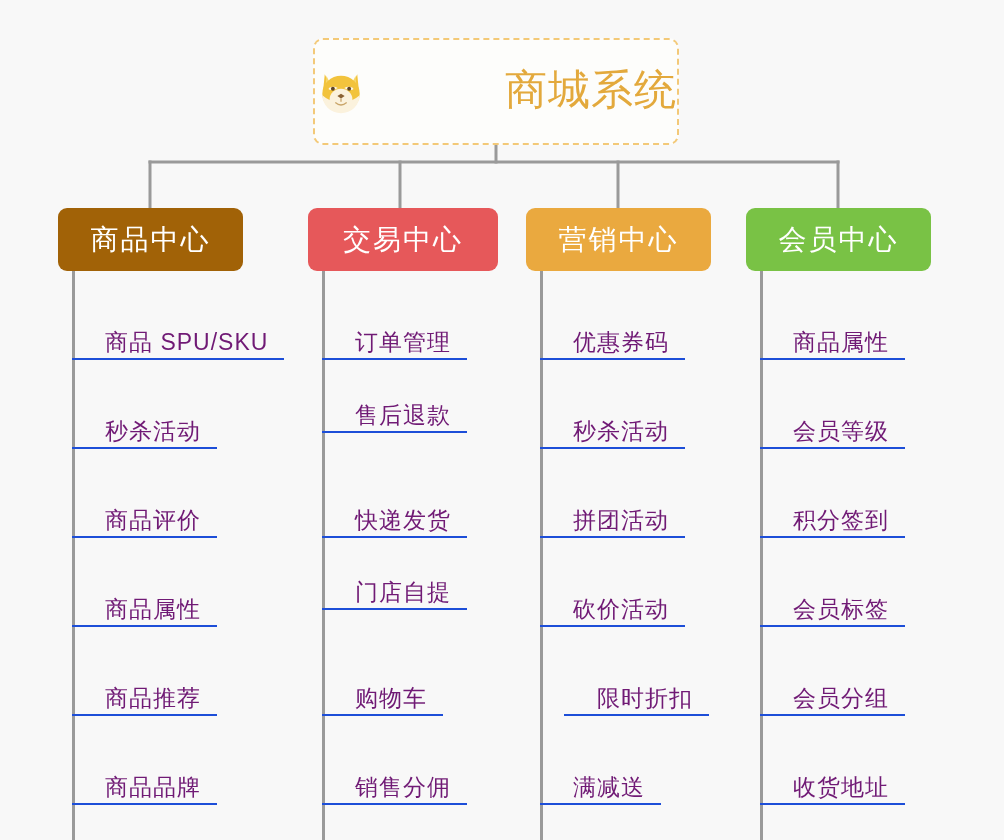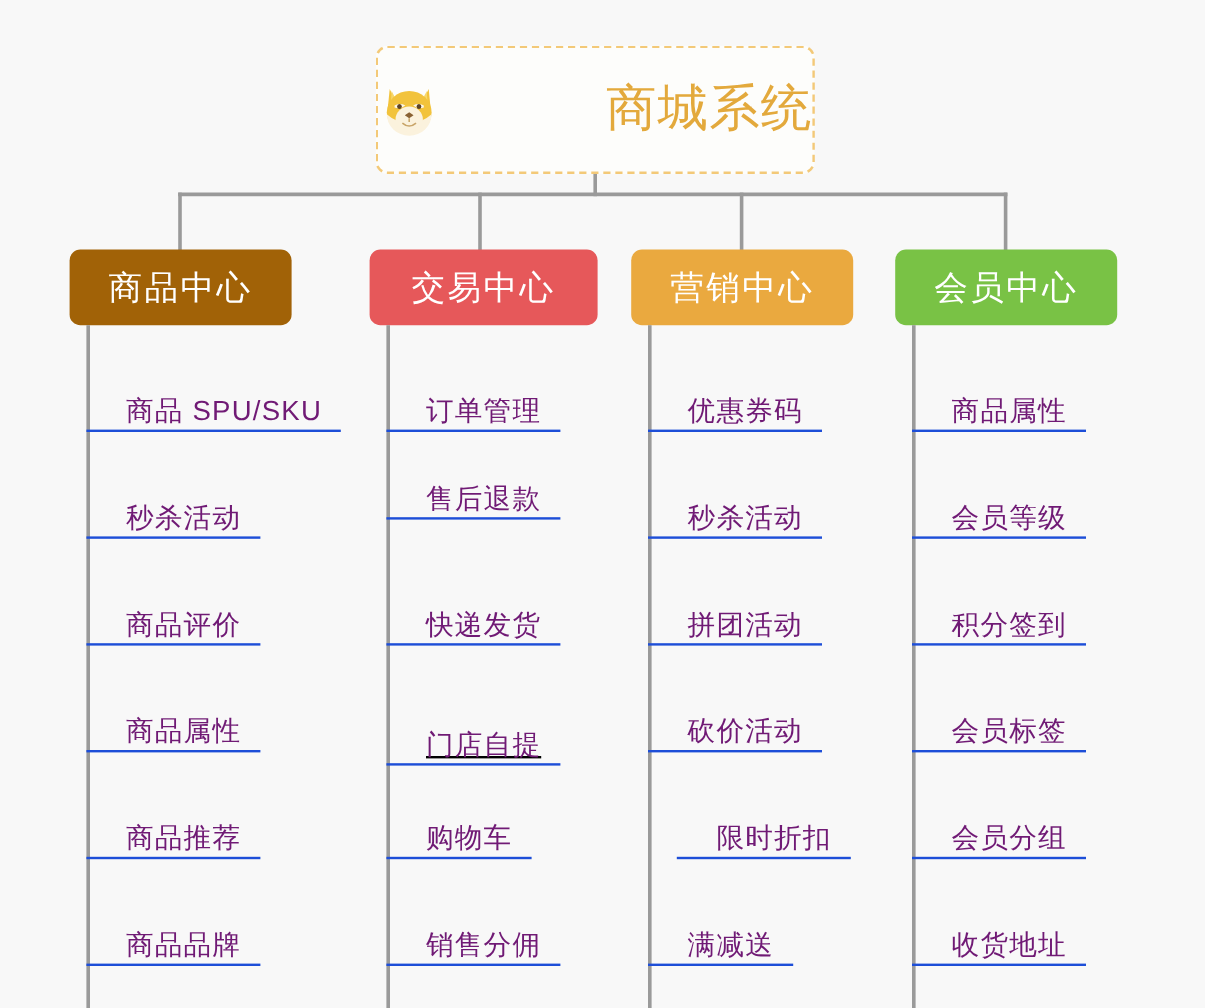--- a/index.html
+++ b/index.html
@@ -179,21 +179,21 @@
           <div class="trunk" style="height: 590px;"></div>
           <div class="leaf" style="top: 33px;">
             <span class="leaf-text">订单管理</span>
           </div>
           <div class="leaf" style="top: 106px;">
             <span class="leaf-text">售后退款</span>
           </div>
           <div class="leaf" style="top: 211px;">
             <span class="leaf-text">快递发货</span>
           </div>
-          <div class="leaf" style="top: 311px; text-decoration: underline;">
+          <div class="leaf" style="top: 283px;">
             <span class="leaf-text">门店自提</span>
           </div>
           <div class="leaf" style="top: 389px;">
             <span class="leaf-text">购物车</span>
           </div>
           <div class="leaf" style="top: 478px; text-align: center;">
             <span class="leaf-text">销售分佣</span>
           </div>
         </div>
       </div>

